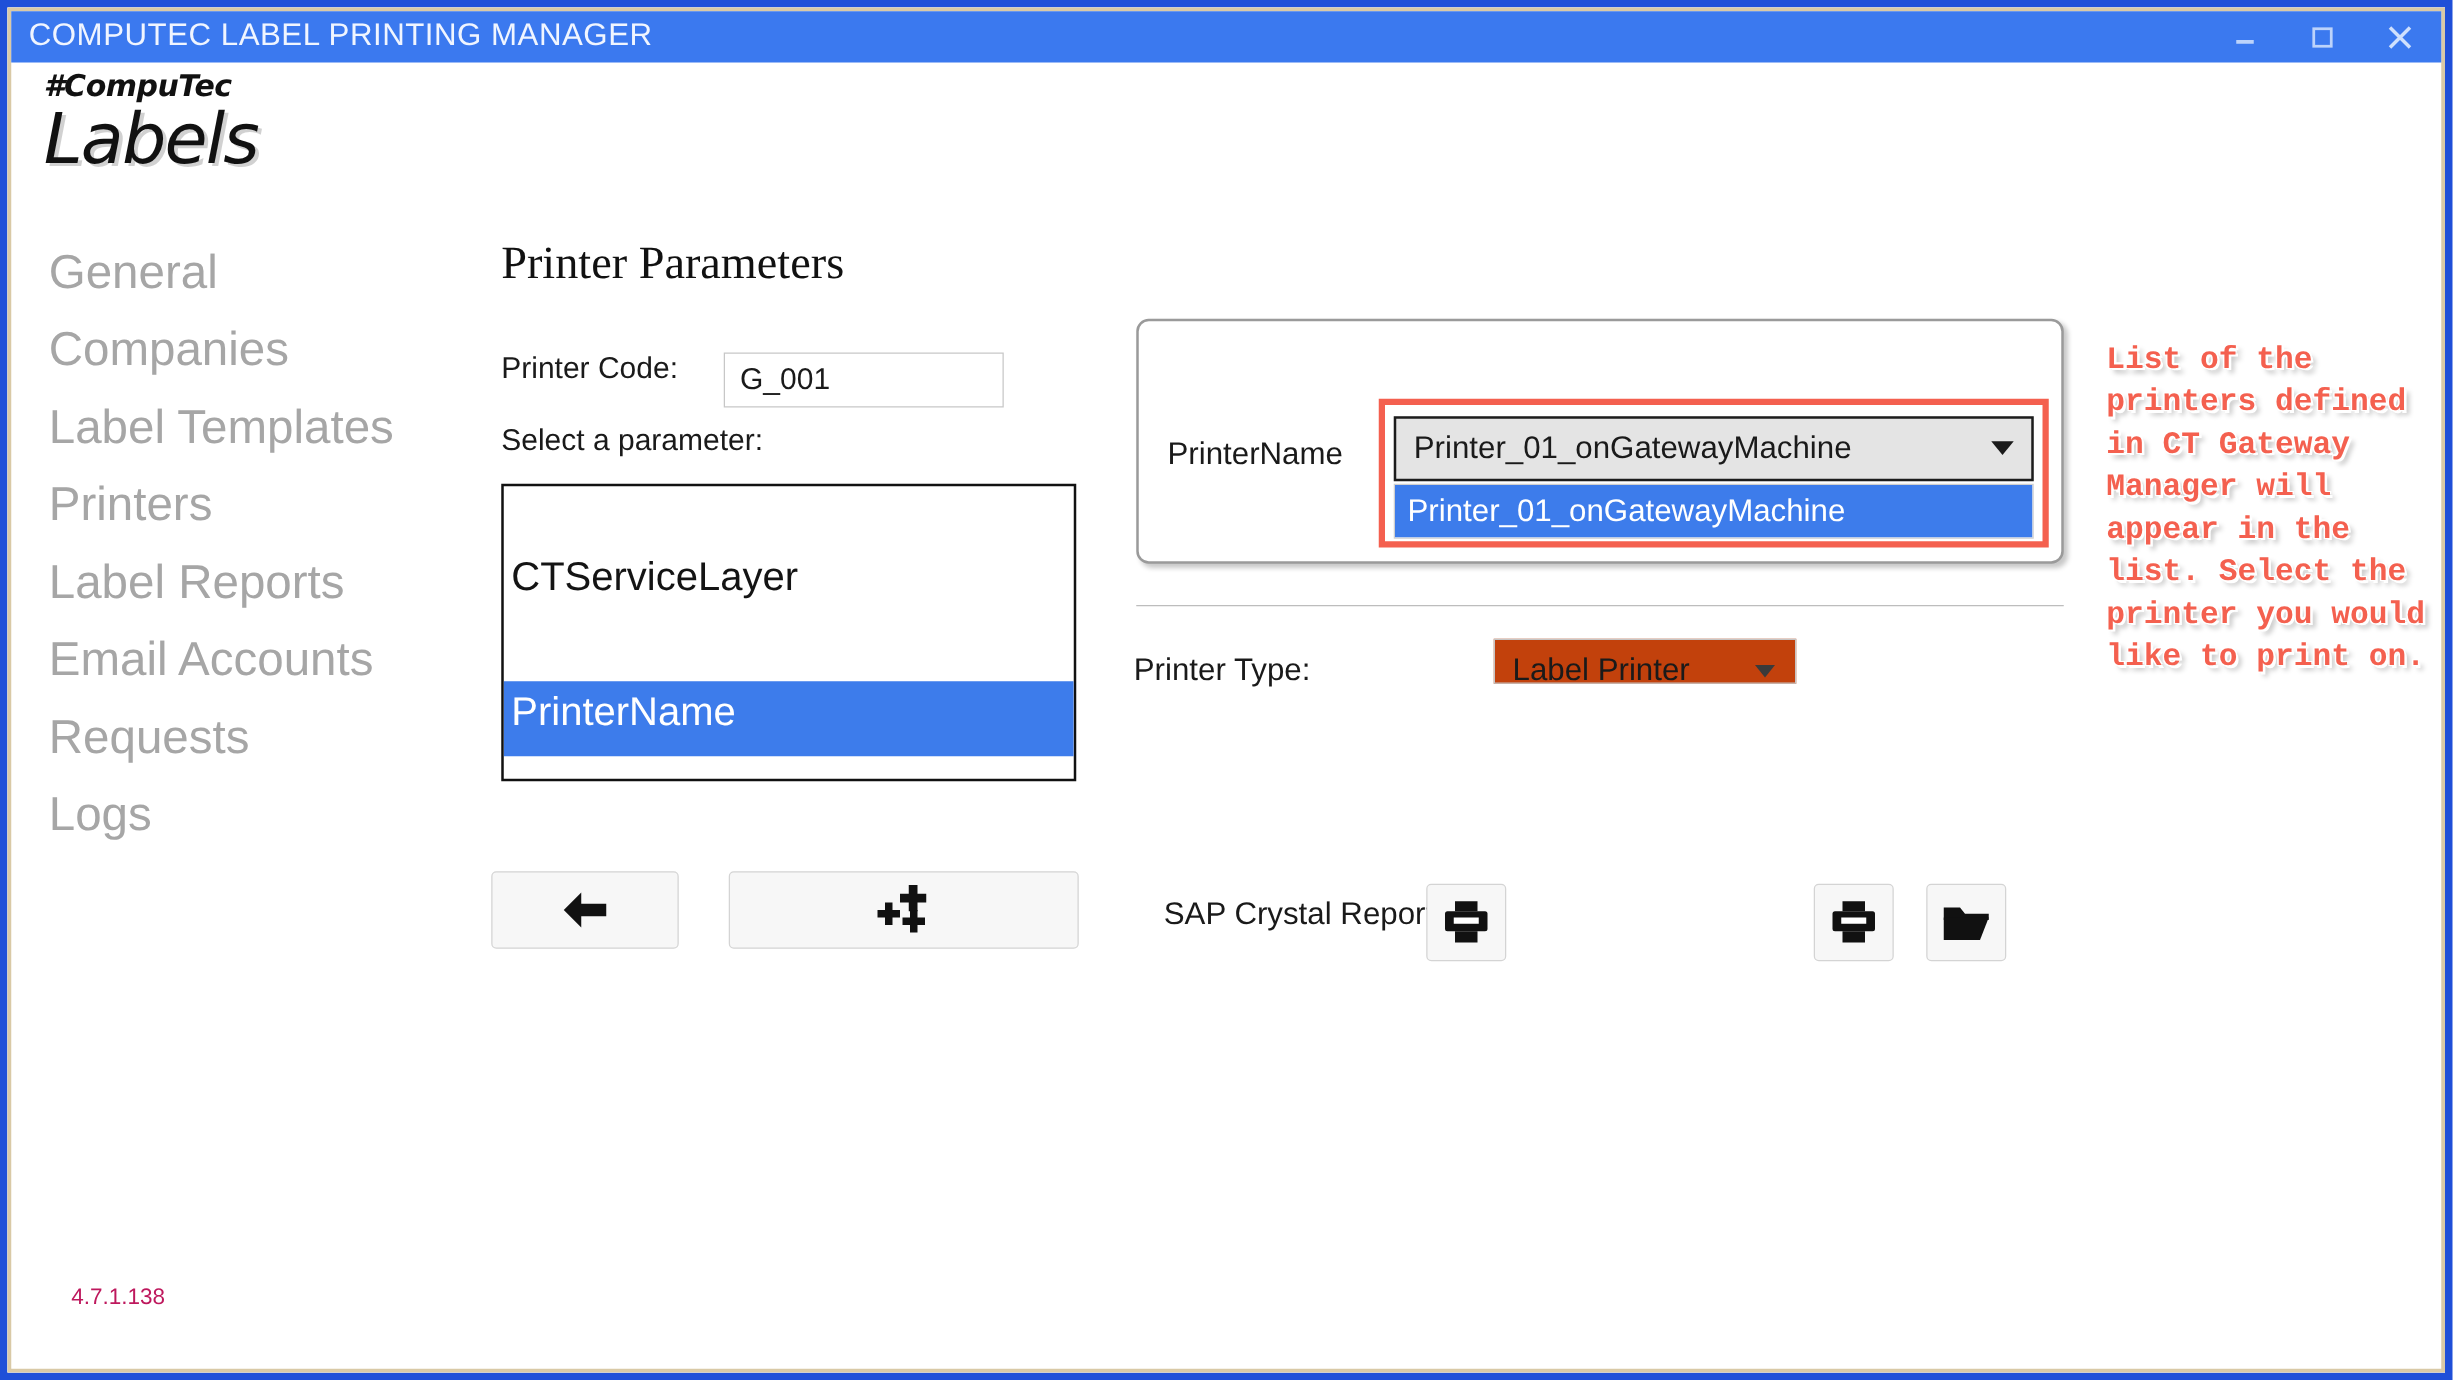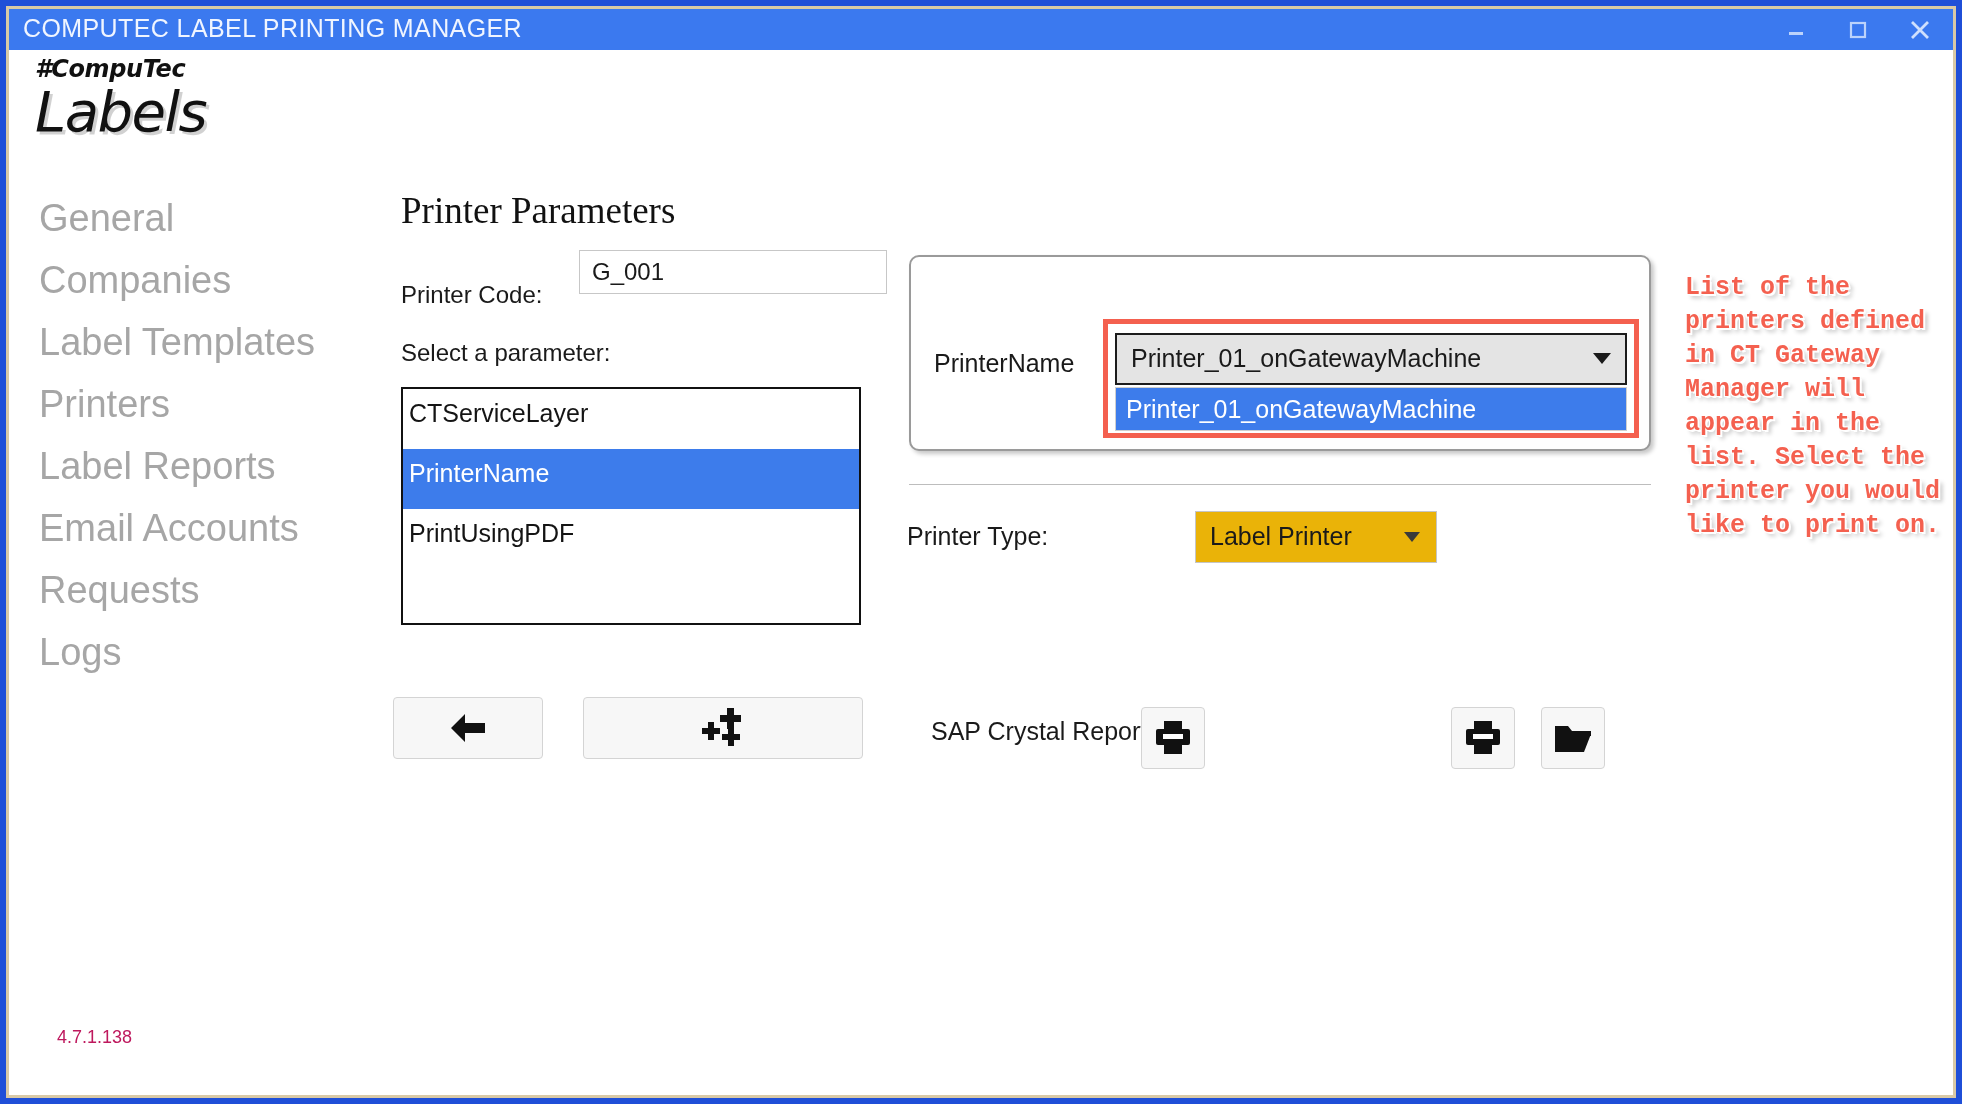--- a/index.html
+++ b/index.html
@@ -137,22 +137,22 @@
     font-size: 24px;
     color: #1a1a1a;
     white-space: nowrap;
   }
   #printer-code-label { left: 392px; top: 272px; }
   #select-param-label { left: 392px; top: 330px; }
 
   #printer-code-input {
     position: absolute;
     left: 570px;
-    top: 241px;
-    width: 308px;
+    top: 273px;
+    width: 224px;
     height: 44px;
     box-sizing: border-box;
     border: 1px solid #c7c7c7;
     background: #ffffff;
     font-size: 24px;
     color: #1a1a1a;
     padding: 0 12px;
     font-family: "Liberation Sans", sans-serif;
     outline: none;
   }
@@ -166,24 +166,25 @@
     height: 238px;
     box-sizing: border-box;
     border: 2px solid #111111;
     background: #ffffff;
     overflow: hidden;
   }
   .param-item {
     height: 60px;
     line-height: 49px;
     padding-left: 6px;
-    font-size: 25px;
+    font-size: 32px;
     color: #141414;
     cursor: pointer;
     white-space: nowrap;
+    margin-top: 48px;
   }
   .param-item.selected {
     background: #3d7ceb;
     color: #ffffff;
   }
 
   
   #printername-panel {
     position: absolute;
     left: 900px;
@@ -283,24 +284,24 @@
     top: 513px;
     font-size: 25px;
     color: #1a1a1a;
     white-space: nowrap;
   }
   #printer-type-combo {
     position: absolute;
     left: 1186px;
     top: 502px;
     width: 242px;
-    height: 52px;
+    height: 36px;
     box-sizing: border-box;
     border: 1px solid #c5c5c5;
-    background: #eab308;
+    background: #c2410c;
     cursor: pointer;
     text-decoration: underline;
   }
   #printer-type-value {
     position: absolute;
     left: 14px;
     top: 10px;
     font-size: 25px;
     color: #1a1a1a;
     white-space: nowrap;

